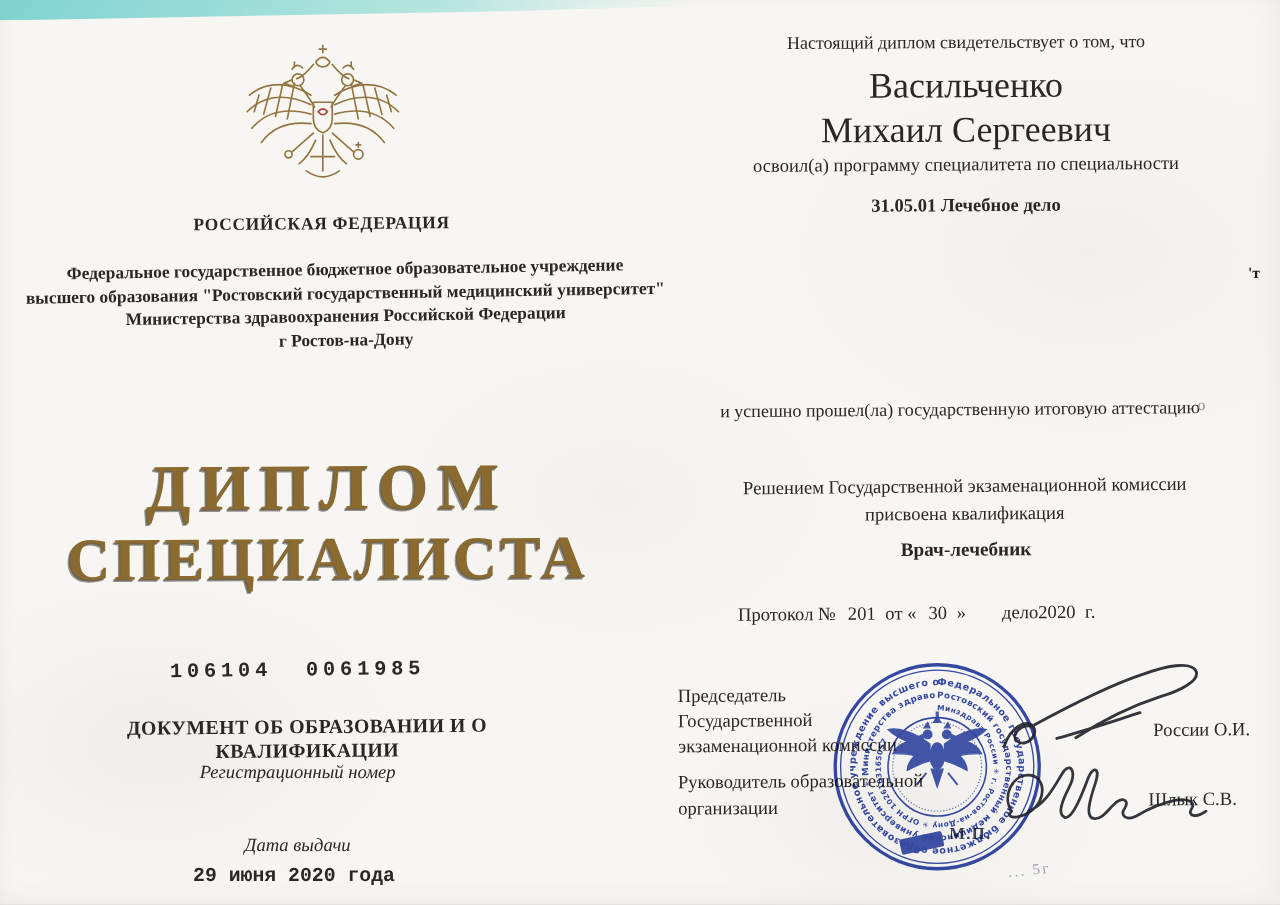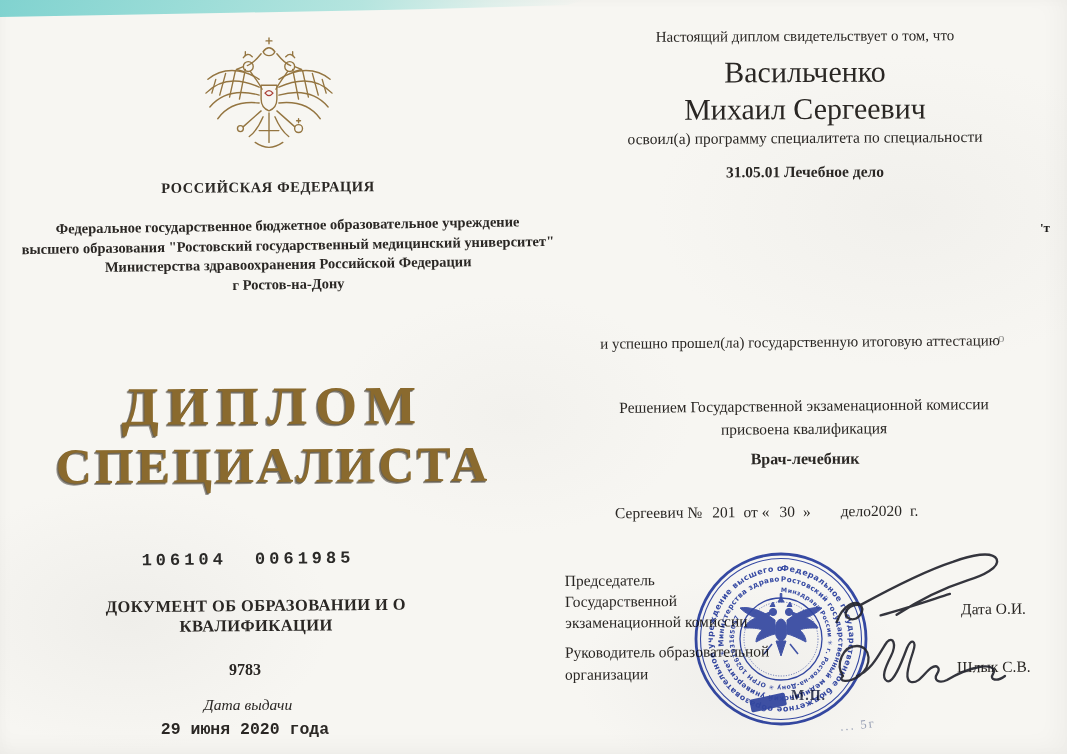--- a/index.html
+++ b/index.html
@@ -120,51 +120,51 @@
     <div>г Ростов-на-Дону</div>
   </div>
 
   <div id="diploma-title" class="abs ctr">
     <div class="l1">ДИПЛОМ</div>
     <div class="l2">СПЕЦИАЛИСТА</div>
   </div>
 
   <div id="serial" class="abs ctr">106104 0061985</div>
   <div id="doctype" class="abs ctr b6">ДОКУМЕНТ ОБ ОБРАЗОВАНИИ И О КВАЛИФИКАЦИИ</div>
-  <div id="reg-num" class="abs ctr b7">9783</div>
+  <div id="reg-label" class="abs ctr it">Регистрационный номер</div>
   <div id="date-label" class="abs ctr it">Дата выдачи</div>
   <div id="date-value" class="abs ctr b6">29 июня 2020 года</div>
 
   <div id="intro" class="abs ctr">Настоящий диплом свидетельствует о том, что</div>
   <div id="surname" class="abs ctr">Васильченко</div>
   <div id="givens" class="abs ctr">Михаил Сергеевич</div>
   <div id="program" class="abs ctr">освоил(а) программу специалитета по специальности</div>
   <div id="specialty" class="abs ctr b7">31.05.01 Лечебное дело</div>
   <div id="attestation" class="abs ctr">и успешно прошел(ла) государственную итоговую аттестацию</div>
   <div id="comm1" class="abs ctr">Решением Государственной экзаменационной комиссии</div>
   <div id="comm2" class="abs ctr">присвоена квалификация</div>
   <div id="qualification" class="abs ctr b7">Врач-лечебник</div>
 
   <div id="protocol" class="abs">
-    <span>Сергеевич №</span>
+    <span>Протокол №</span>
     <span class="g10">201</span>
     <span class="g8">от «</span>
     <span class="g10">30</span>
     <span class="g8">»</span>
     <span class="g30">дело</span>
     <span class="g28">2020</span>
     <span class="g8">г.</span>
   </div>
 
   <div id="chairman-title" class="abs">
     <div>Председатель</div>
     <div>Государственной</div>
     <div>экзаменационной комиссии</div>
   </div>
-  <div id="chairman-name" class="abs">Дата О.И.</div>
+  <div id="chairman-name" class="abs">России О.И.</div>
 
   <div id="head-title" class="abs">
     <div>Руководитель образовательной</div>
     <div>организации</div>
   </div>
   <div id="head-name" class="abs">Шлык С.В.</div>
 
   <div id="mp-mark" class="abs">М.П.</div>
 
   <svg id="stamp" class="abs" viewBox="0 0 178 178" aria-hidden="true">

